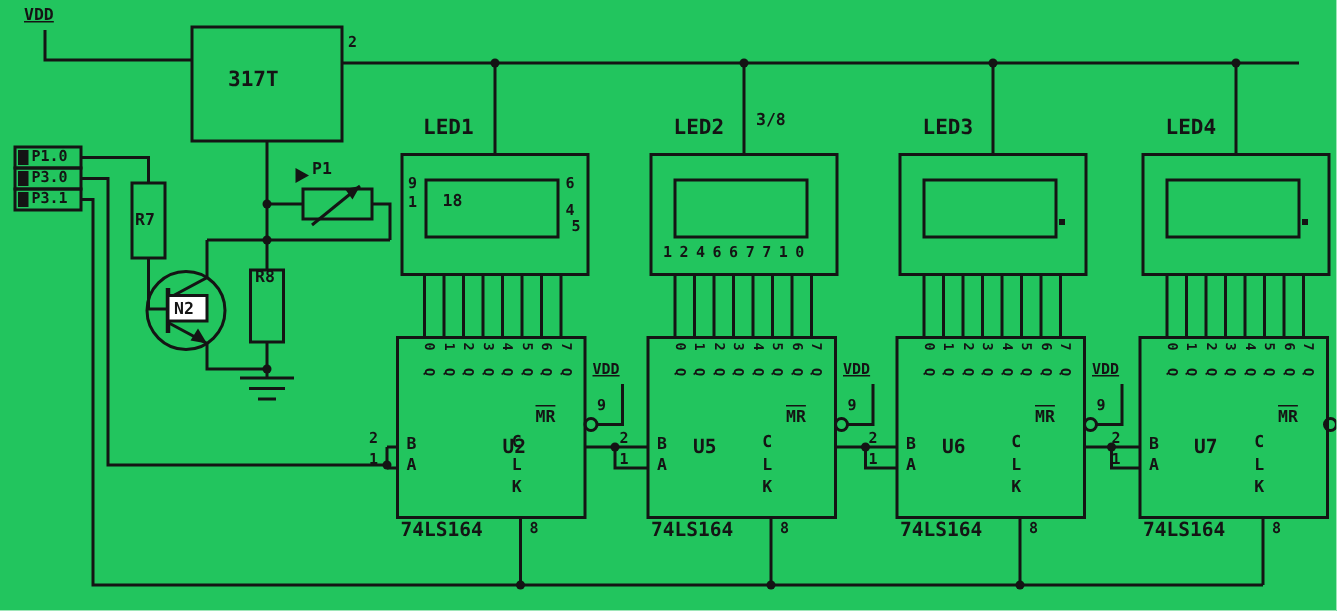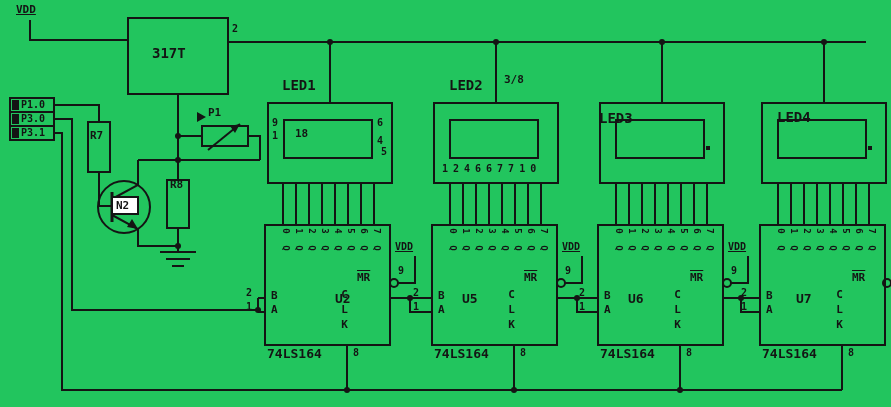--- a/index.html
+++ b/index.html
@@ -122,21 +122,21 @@
   </svg>
 
   <span class="t vdd" style="left:16px;top:4px;">VDD</span>
   <span class="t xl" style="left:152px;top:46px;">317T</span>
   <span class="t sm" style="left:232px;top:24px;">2</span>
 
   <span class="t sm" style="left:21px;top:100px;">P1.0</span>
   <span class="t sm" style="left:21px;top:114px;">P3.0</span>
   <span class="t sm" style="left:21px;top:128px;">P3.1</span>
 
-  <span class="t" style="left:90px;top:130px;">R7</span>
+  <span class="t" style="left:90px;top:141px;">R7</span>
   <span class="t" style="left:170px;top:179px;">R8</span>
   <span class="t" style="left:208px;top:107px;">P1</span>
   <span class="t" style="left:116px;top:200px;">N2</span>
 
   <div class="module" style="left:265px;">
     <span class="t xl" style="left:17px;top:78px;">LED1</span>
     <span class="t sm" style="left:7px;top:118px;">9</span>
     <span class="t sm" style="left:7px;top:131px;">1</span>
     <span class="t" style="left:30px;top:128px;">18</span>
     <span class="t sm" style="left:112px;top:118px;">6</span>
@@ -206,21 +206,21 @@
     <span class="t lg" style="left:30px;top:292px;">U5</span>
     <span class="t clk" style="left:74px;top:288px;">CLK</span>
     <span class="t mr" style="left:92px;top:272px;">MR</span>
     <span class="t lg" style="left:2px;top:347px;">74LS164</span>
     <span class="t sm" style="left:88px;top:348px;">8</span>
     <span class="t vdd sm" style="left:130px;top:242px;">VDD</span>
     <span class="t sm" style="left:133px;top:266px;">9</span>
   </div>
 
   <div class="module" style="left:598px;">
-    <span class="t xl" style="left:1px;top:78px;margin-top:33px;">LED3</span>
+    <span class="t xl" style="left:17px;top:78px;">LED3</span>
     <div class="pinrow" style="left:14px;top:226px;">
         <span class="pinchar">0</span>
         <span class="pinchar">1</span>
         <span class="pinchar">2</span>
         <span class="pinchar">3</span>
         <span class="pinchar">4</span>
         <span class="pinchar">5</span>
         <span class="pinchar">6</span>
         <span class="pinchar">7</span>
       </div>
@@ -241,21 +241,21 @@
     <span class="t lg" style="left:30px;top:292px;">U6</span>
     <span class="t clk" style="left:74px;top:288px;">CLK</span>
     <span class="t mr" style="left:92px;top:272px;">MR</span>
     <span class="t lg" style="left:2px;top:347px;">74LS164</span>
     <span class="t sm" style="left:88px;top:348px;">8</span>
     <span class="t vdd sm" style="left:130px;top:242px;">VDD</span>
     <span class="t sm" style="left:133px;top:266px;">9</span>
   </div>
 
   <div class="module" style="left:760px;">
-    <span class="t xl" style="left:17px;top:78px;margin-top:32px;">LED4</span>
+    <span class="t xl" style="left:17px;top:78px;">LED4</span>
     <div class="pinrow" style="left:14px;top:226px;">
         <span class="pinchar">0</span>
         <span class="pinchar">1</span>
         <span class="pinchar">2</span>
         <span class="pinchar">3</span>
         <span class="pinchar">4</span>
         <span class="pinchar">5</span>
         <span class="pinchar">6</span>
         <span class="pinchar">7</span>
       </div>

